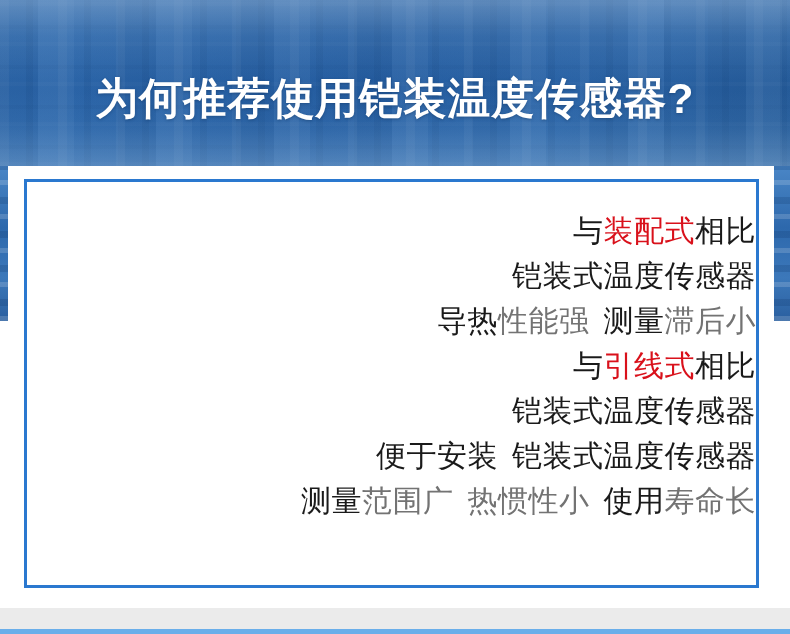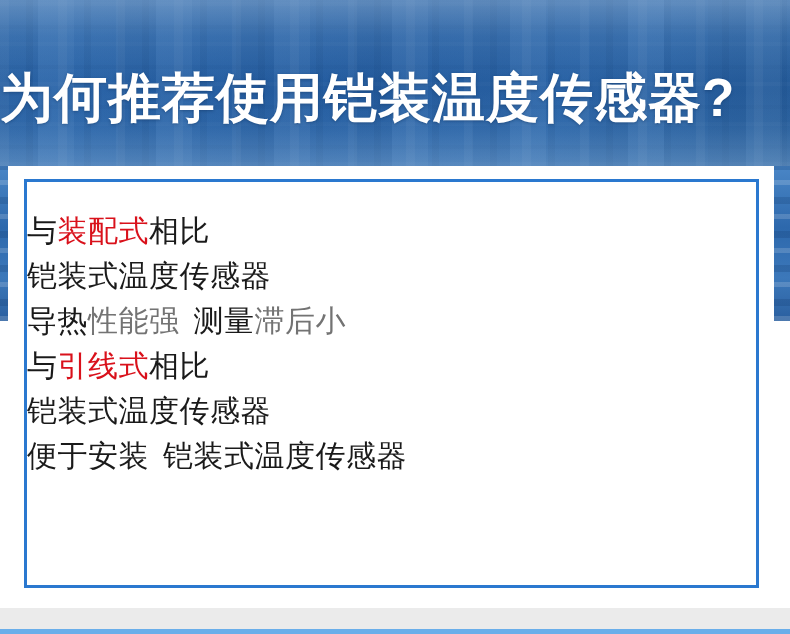--- a/index.html
+++ b/index.html
@@ -66,23 +66,23 @@
     position: absolute;
     left: 0; top: 0;
     width: 790px; height: 166px;
     background: linear-gradient(180deg, rgba(36,94,160,0.42) 0%, rgba(33,88,154,0.50) 55%, rgba(42,104,170,0.40) 100%);
   }
   .hero-title {
     position: absolute;
     left: 0;
     top: 70px;
     width: 790px;
-    text-align: left;
+    text-align: center;
     color: #ffffff;
-    font-size: 53px;
+    font-size: 43px;
     line-height: 56px;
     font-weight: 700;
     letter-spacing: 1px;
     white-space: nowrap;
     text-shadow: 0 1px 3px rgba(18,52,94,0.45);
   }
 
   
   .sliver {
     position: absolute;
@@ -118,21 +118,21 @@
     height: 409px;
     border: 3px solid #2a78cf;
     background: #ffffff;
     box-sizing: border-box;
   }
   .lines {
     position: absolute;
     left: 0;
     top: 26px;
     width: 100%;
-    text-align: left;
+    text-align: right;
   }
   .line {
     font-size: 30px;
     line-height: 45px;
     color: #1a1a1a;
     white-space: nowrap;
     letter-spacing: 0.5px;
   }
   .line .em-red  { color: #d9111b; }
   .line .em-blue { color: #737373; }
@@ -172,20 +172,21 @@
 
   <div class="card-area">
     <div class="frame">
       <div class="lines" id="lines-container">
           <div class="line"><span>与</span><span class="em-red">装配式</span><span>相比</span></div>
           <div class="line"><span>铠装式温度传感器</span></div>
           <div class="line"><span>导热</span><span class="em-blue">性能强</span><span class="gap"></span><span>测量</span><span class="em-blue">滞后小</span></div>
           <div class="line"><span>与</span><span class="em-red">引线式</span><span>相比</span></div>
           <div class="line"><span>铠装式温度传感器</span></div>
           <div class="line"><span>便于安装</span><span class="gap"></span><span>铠装式温度传感器</span></div>
+          <div class="line"><span>测量</span><span class="em-blue">范围广</span><span class="gap"></span><span class="em-blue">热惯性小</span><span class="gap"></span><span>使用</span><span class="em-blue">寿命长</span></div>
         </div>
     </div>
   </div>
 
   <div class="footer-gray"></div>
   <div class="footer-blue"></div>
 
 </div>
 
 </body></html>

